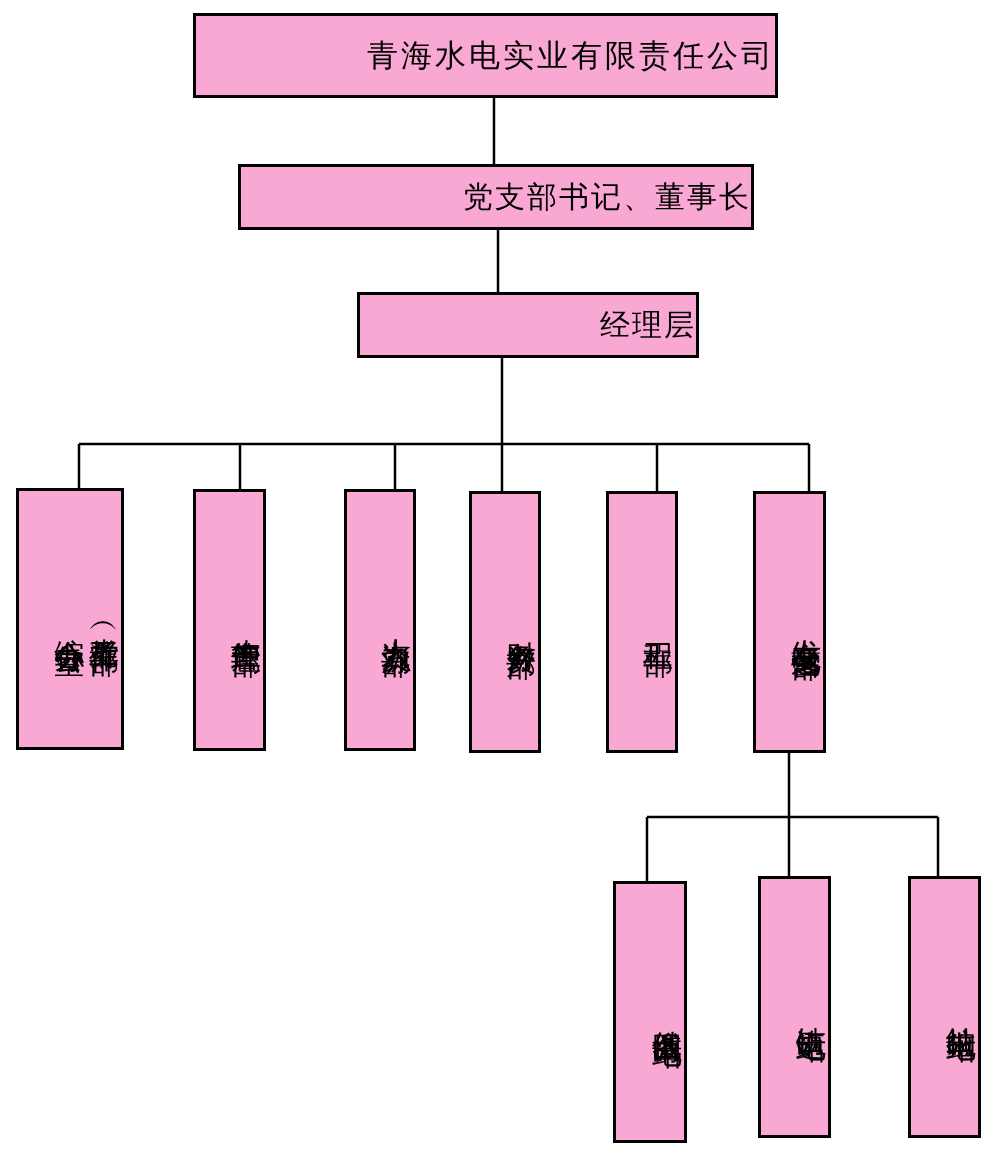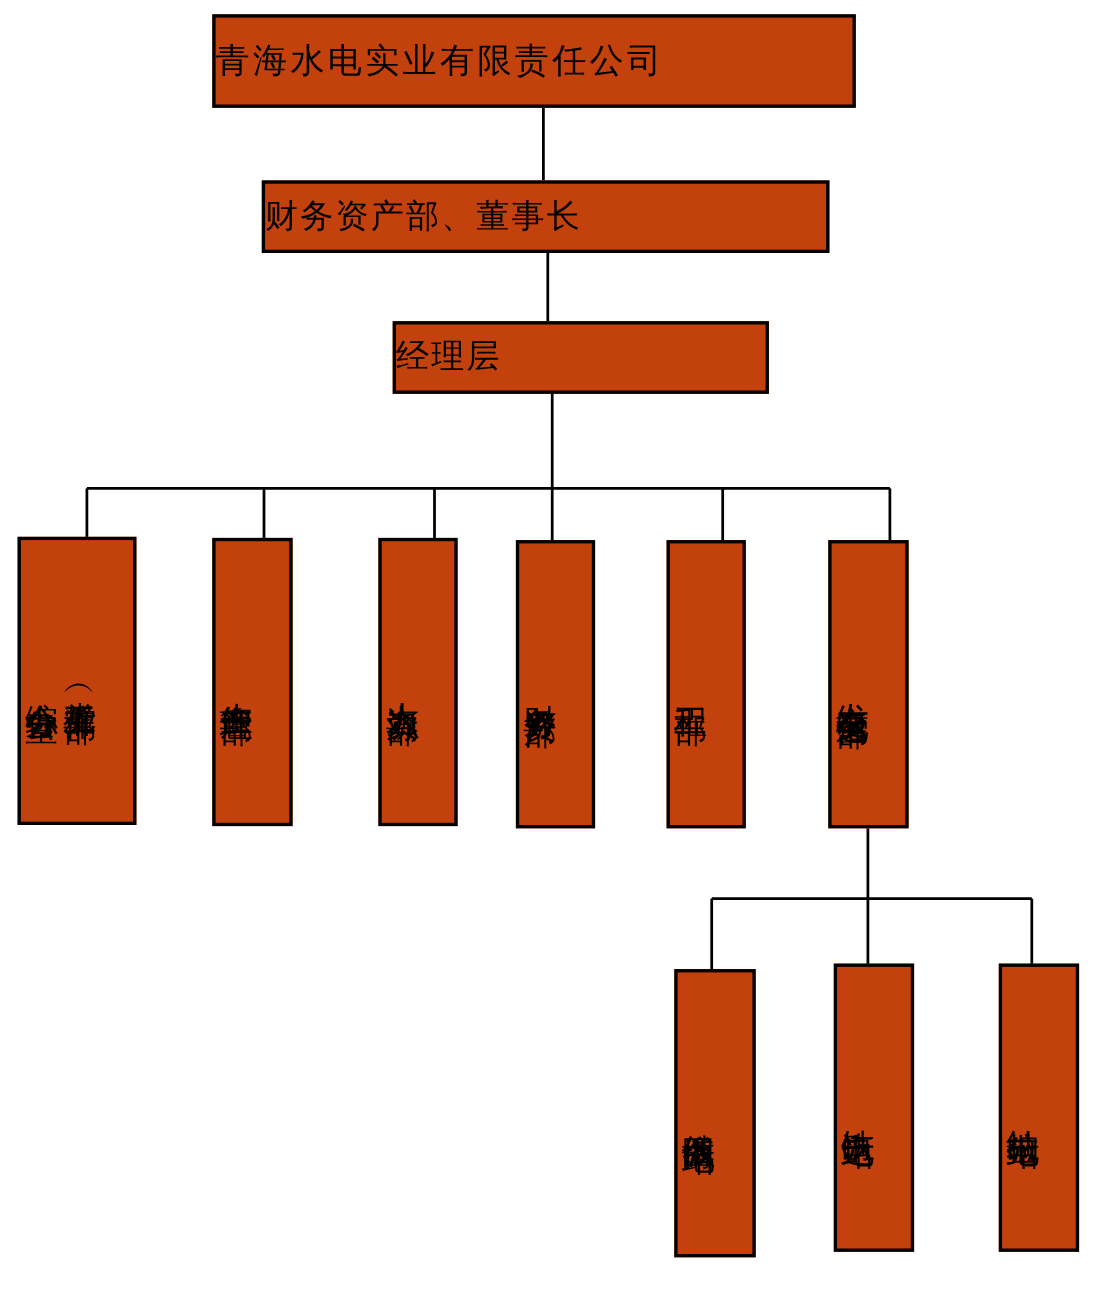--- a/index.html
+++ b/index.html
@@ -15,24 +15,24 @@
   .connectors {
     position: absolute;
     left: 0; top: 0;
     width: 1000px; height: 1176px;
     pointer-events: none;
   }
   .node {
     position: absolute;
     box-sizing: border-box;
     border: 3px solid #000000;
-    background: #c2410c;
+    background: #f9a8d4;
     display: flex;
     align-items: center;
-    justify-content: flex-start;
+    justify-content: flex-end;
   }
   .hlabel {
     font-size: 30px;
     letter-spacing: 2px;
     white-space: nowrap;
     line-height: 1;
   }
   .root .hlabel { font-size: 31px; letter-spacing: 3px; }
   .vtext {
     writing-mode: vertical-rl;
@@ -74,21 +74,21 @@
       <path d="M789 817 L789 877"></path>
       <path d="M938 817 L938 877"></path>
     </g>
   </svg>
 
   <div class="node root" style="left:193px; top:13px; width:585px; height:85px;">
     <span class="hlabel">青海水电实业有限责任公司</span>
   </div>
 
   <div class="node" style="left:238px; top:164px; width:516px; height:66px;">
-    <span class="hlabel">财务资产部、董事长</span>
+    <span class="hlabel">党支部书记、董事长</span>
   </div>
 
   <div class="node" style="left:357px; top:292px; width:342px; height:66px;">
     <span class="hlabel">经理层</span>
   </div>
 
   <div class="node" style="left:16px; top:488px; width:108px; height:262px;">
     <div class="vtext">
       <span>（党群工作部）</span>
       <span>综合办公室</span>

